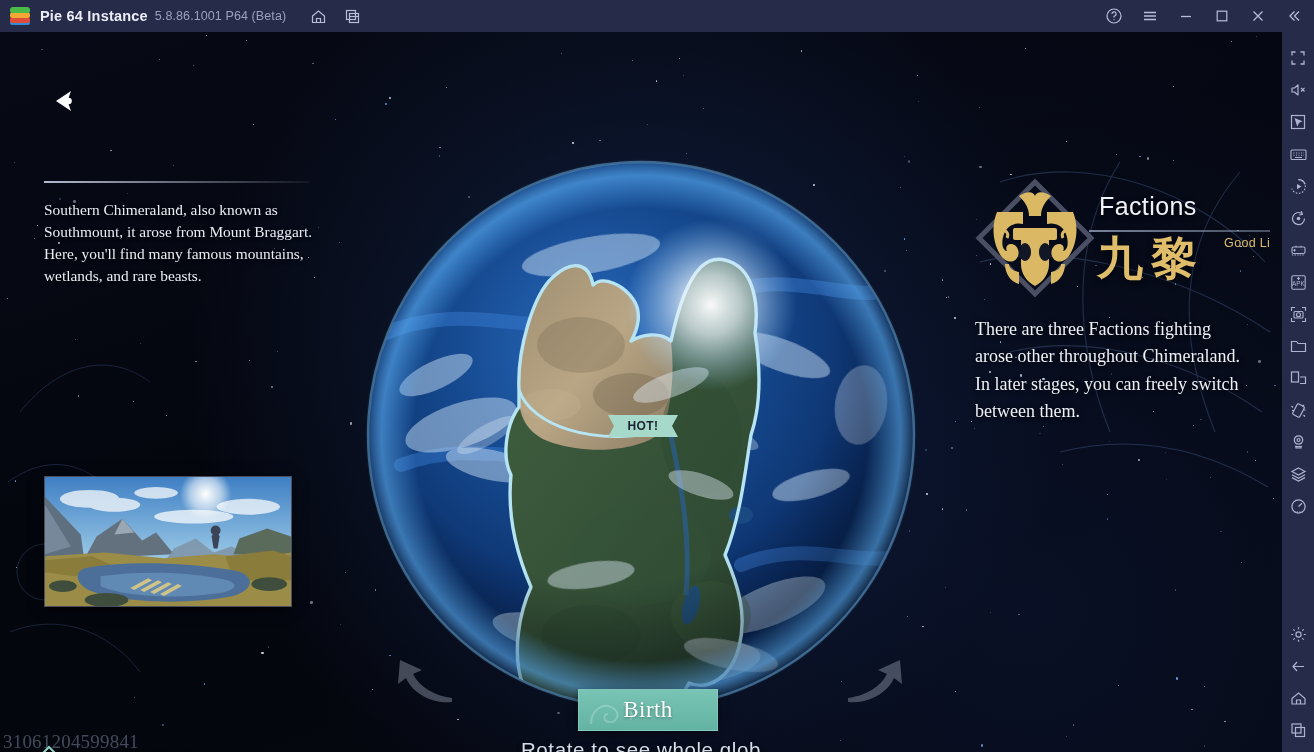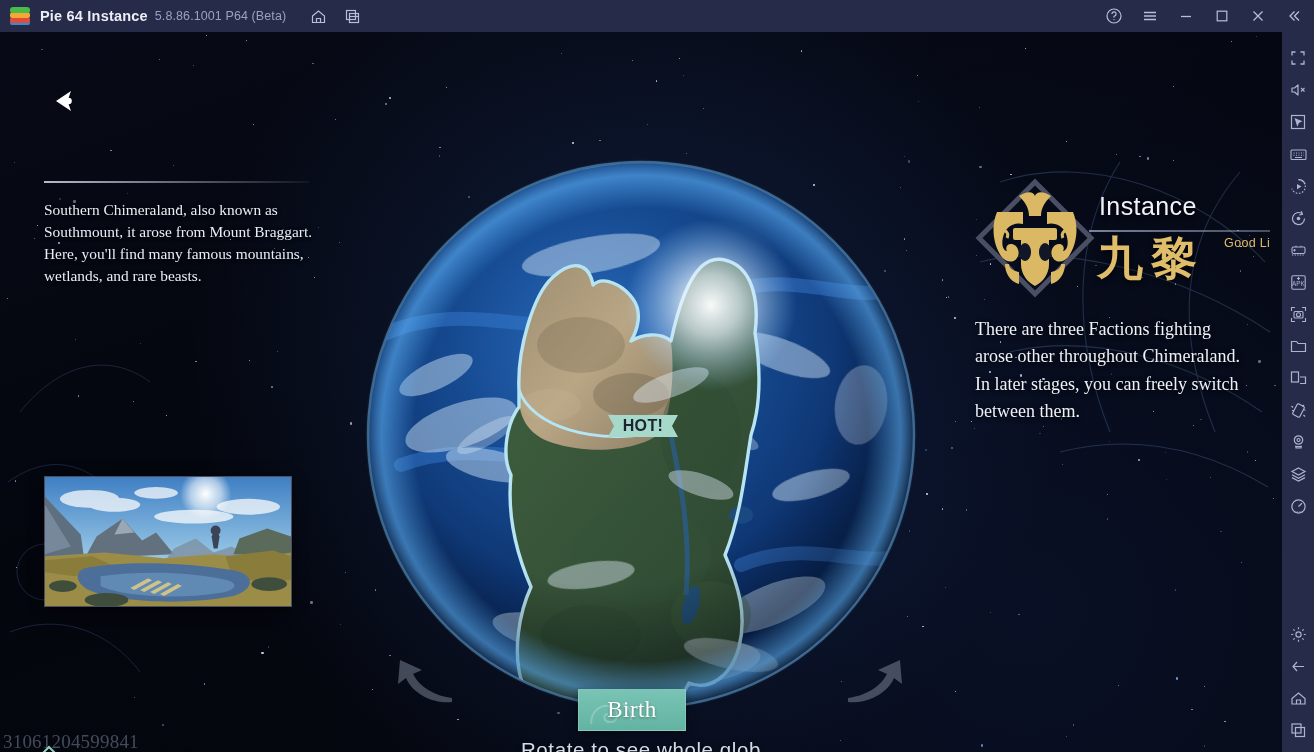--- a/index.html
+++ b/index.html
@@ -113,32 +113,32 @@
     position: absolute; inset: 0;
     background: #a7d9cb;
     clip-path: polygon(0 0, 100% 0, 100% 100%, 0 100%, 6px 50%);
     -webkit-clip-path: polygon(0 0, 100% 0, 100% 100%, 0 100%, 6px 50%);
   }
   .hot-ribbon.r2 {
     clip-path: polygon(0 0, 100% 0, calc(100% - 6px) 50%, 100% 100%, 0 100%, 6px 50%);
     -webkit-clip-path: polygon(0 0, 100% 0, calc(100% - 6px) 50%, 100% 100%, 0 100%, 6px 50%);
   }
   .hot-text {
-    position: relative; z-index: 2; color: #1b2430; font-size: 16px;
+    position: relative; z-index: 2; color: #1b2430; font-size: 12px;
     font-weight: 700; letter-spacing: .4px;
   }
 
   
   .rot-arrow { position: absolute; opacity: .42; }
   .rot-left { left: 388px; top: 622px; }
   .rot-right { left: 828px; top: 622px; }
 
   
   .birth-btn {
-    position: absolute; left: 578px; top: 657px; width: 108px; height: 42px;
+    position: absolute; left: 578px; top: 657px; width: 140px; height: 42px;
     background: linear-gradient(180deg, #79c4b4 0%, #63b3a3 100%);
     border: 1px solid rgba(150,210,200,.55);
     display: flex; align-items: center; justify-content: center;
     cursor: pointer; overflow: hidden;
     box-shadow: 0 2px 10px rgba(0,0,0,.45);
   }
   .birth-swirl {
     position: absolute; left: 6px; top: 2px; width: 56px; height: 40px;
     opacity: .22;
   }
@@ -704,21 +704,21 @@
           </g>
           <g fill="#121727">
             <ellipse cx="50" cy="74" rx="6" ry="9"></ellipse>
             <ellipse cx="70" cy="74" rx="6" ry="9"></ellipse>
           </g>
           <g fill="none" stroke="#dbb964" stroke-width="3">
             <path d="M26 52 C32 52 34 56 32 60"></path>
             <path d="M94 52 C88 52 86 56 88 60"></path>
           </g>
         </svg>
-        <div class="faction-label">Instance</div>
+        <div class="faction-label">Factions</div>
         <div class="faction-rule"></div>
         <div class="faction-cn">九黎</div>
         <div class="faction-sub">Good Li</div>
       </div>
       <div class="faction-desc">There are three Factions fighting arose other throughout Chimeraland. In later stages, you can freely switch between them.</div>
     </div>
 
     <div class="ghost-number">31061204599841</div>
     <div class="pop-row">
       <svg width="30" height="30" viewBox="0 0 30 30">

